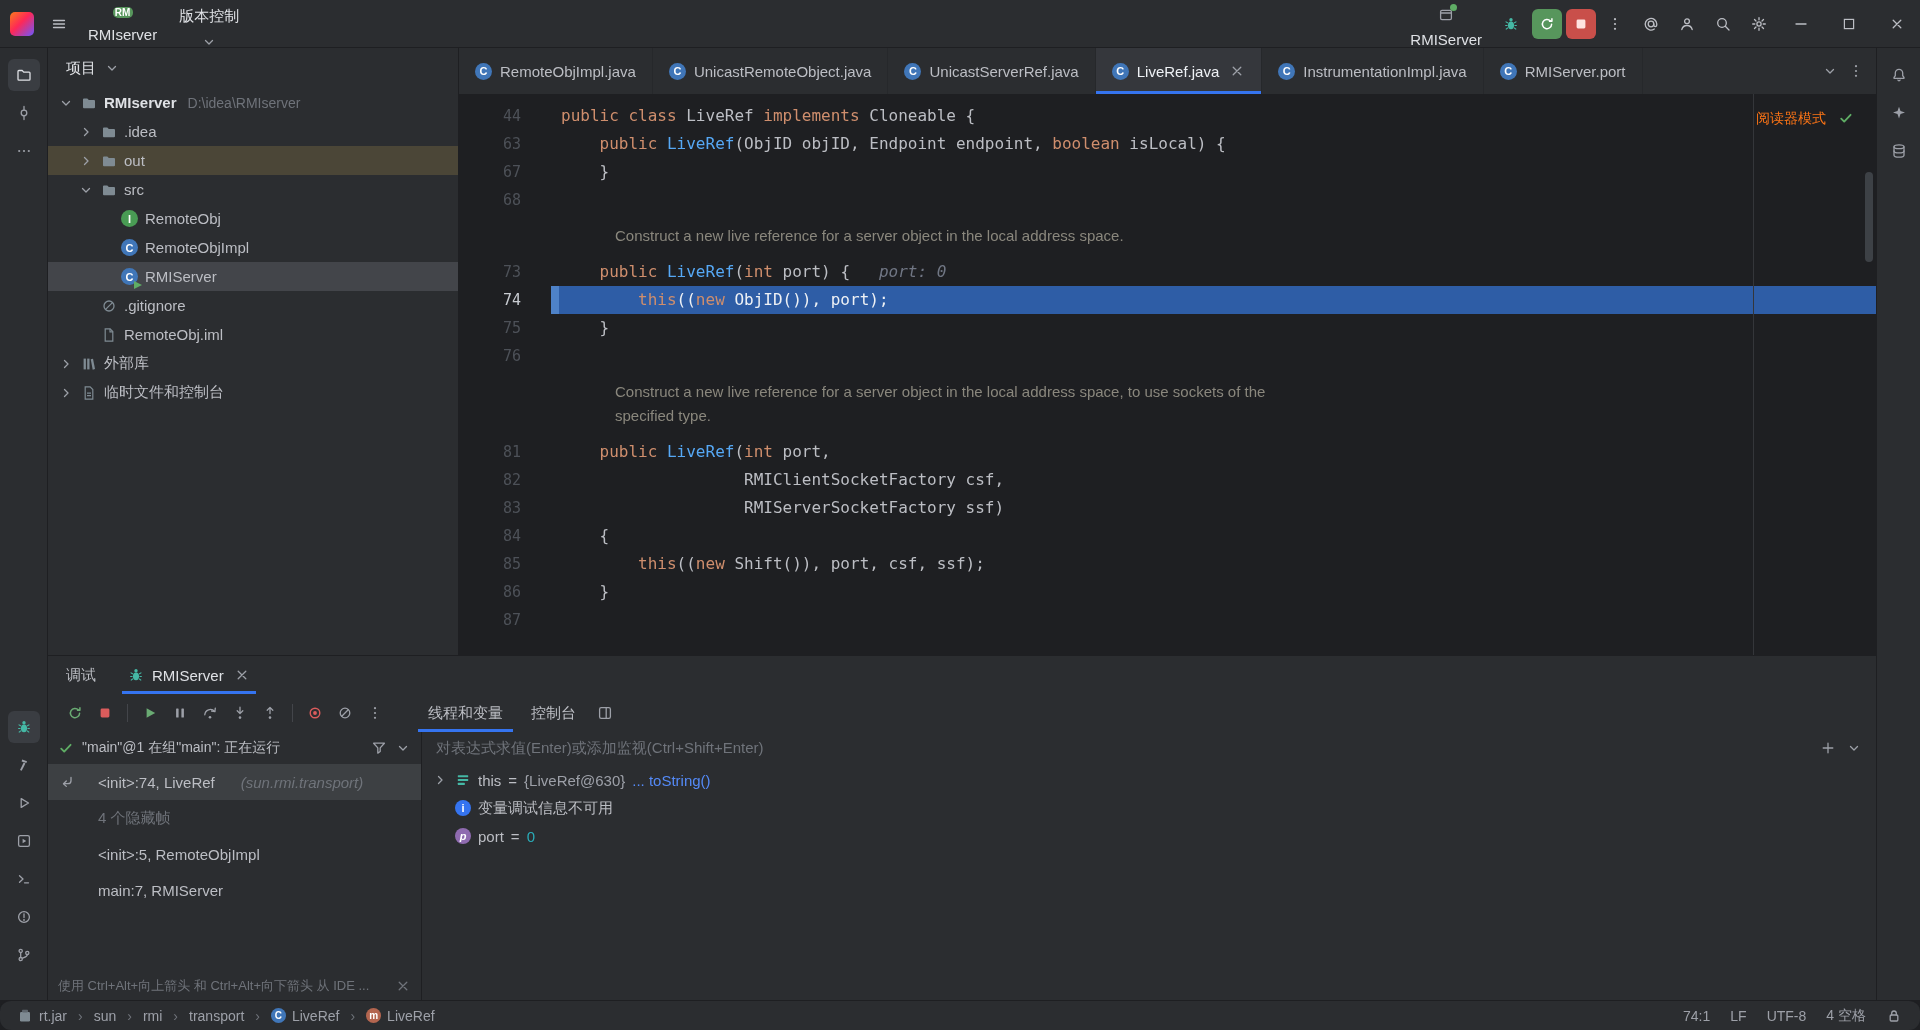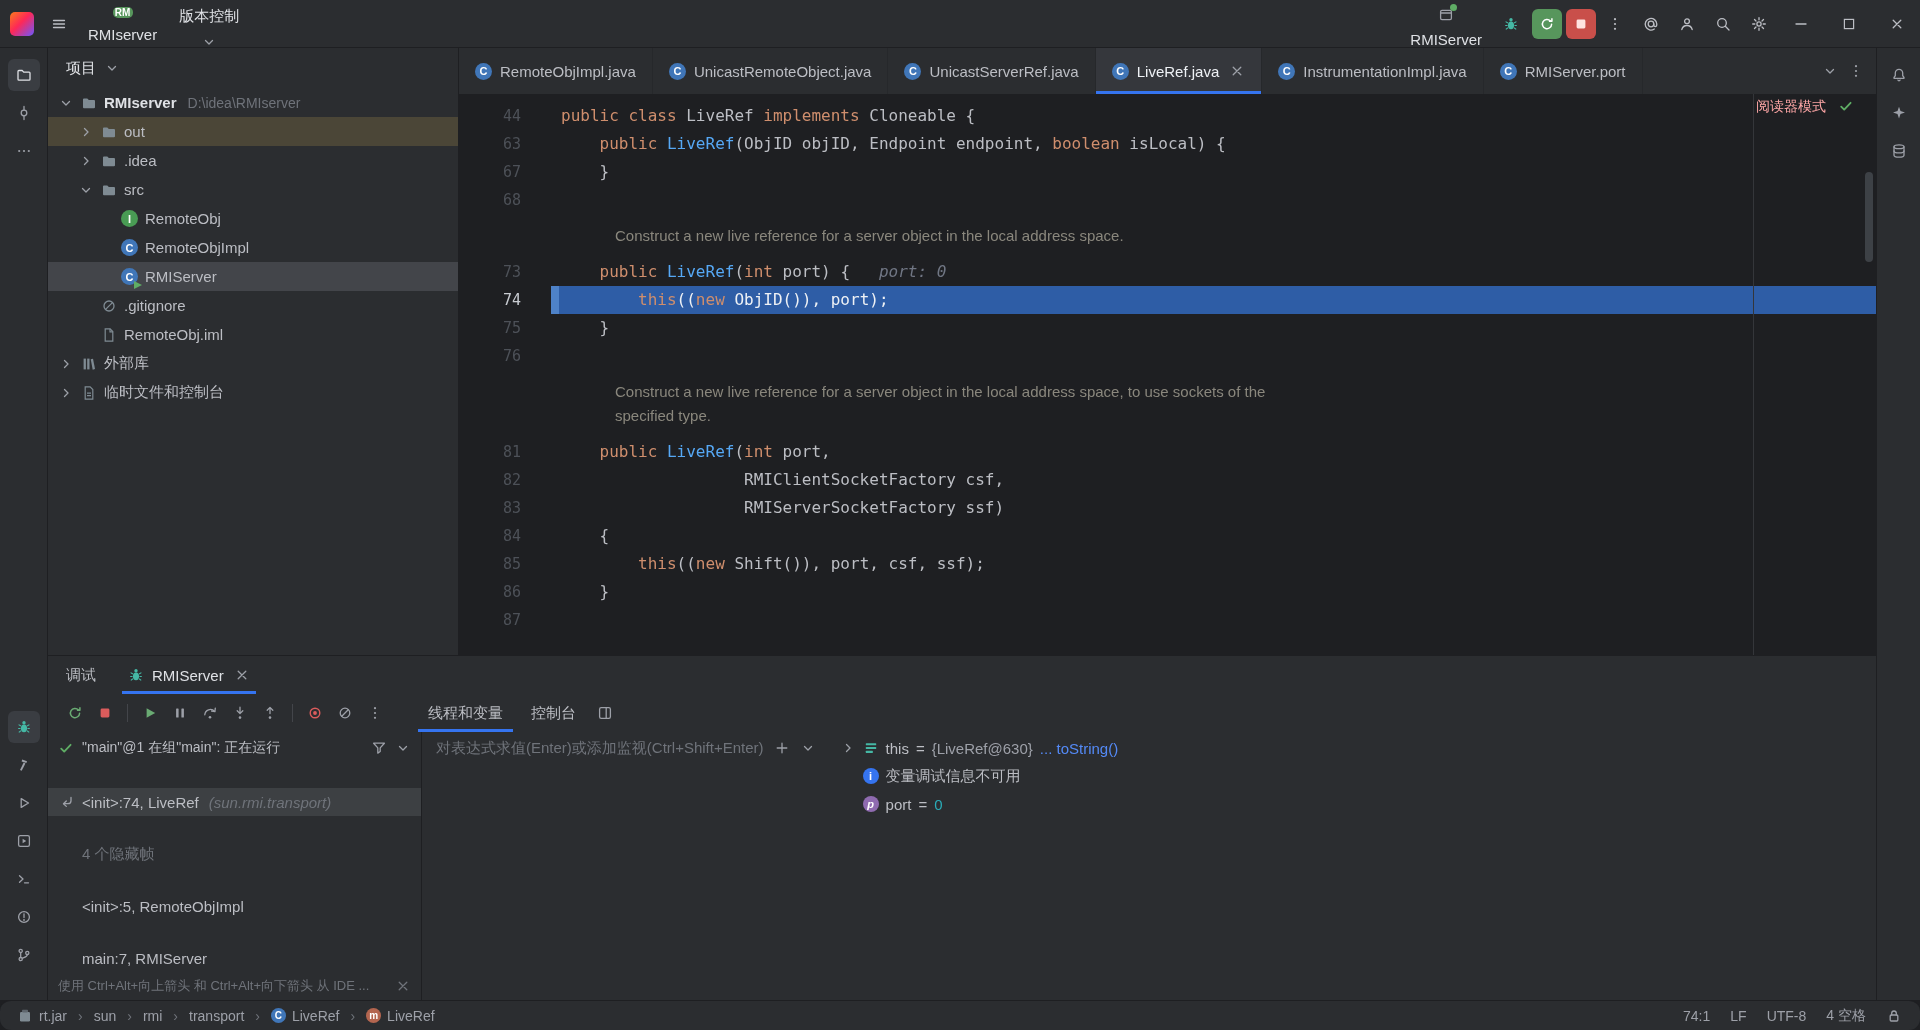--- a/index.html
+++ b/index.html
@@ -91,22 +91,22 @@
   .code-row.exec .code-text{ background:#2e5da6; }
   .code-row.exec .code-text::before{ content:''; position:absolute; left:0; top:0; bottom:0;
     width:8px; background:#4e82c8; }
   .code-row.exec .tk-plain{ color:#eef1f5; }
   .code-row.exec .gutter{ color:#c8cbd1; }
   .doc-block{ margin:10px 0 10px 156px; color:#8a877d; font-size:15px; line-height:24px;
     font-family:"Liberation Sans","DejaVu Sans",sans-serif; }
   .margin-line{ position:absolute; top:0; bottom:0; left:1294px; width:1px; background:#34363a; }
   .scroll-thumb{ position:absolute; right:3px; top:78px; width:8px; height:90px;
     background:#585c64; opacity:.55; border-radius:4px; }
-  .reader{ position:absolute; top:4px; right:22px; display:flex; align-items:flex-start; gap:12px;
-    color:#fca5a5; font-size:14px; }
+  .reader{ position:absolute; top:16px; right:22px; display:flex; align-items:flex-start; gap:12px;
+    color:#f97316; font-size:14px; }
 
   
   .debug-panel{ flex:1; background:#2b2d30; border-top:1px solid #1e1f22;
     display:flex; flex-direction:column; min-height:0; }
   .debug-head{ height:38px; flex:0 0 38px; display:flex; align-items:center; gap:22px;
     padding-left:18px; }
   .dh-label{ color:#bcbec4; }
   .session-tab{ height:38px; display:flex; align-items:center; gap:8px; padding:0 10px;
     position:relative; color:#dfe1e5; }
   .session-tab::after{ content:''; position:absolute; left:4px; right:4px; bottom:0; height:3px;
@@ -120,30 +120,30 @@
   .view-tab.active::after{ content:''; position:absolute; left:4px; right:4px; bottom:0;
     height:3px; background:#3574f0; }
   .layout-btn{ margin-left:auto; margin-right:14px; }
   .debug-content{ flex:1; display:flex; min-height:0; }
   .frames-col{ width:374px; flex:0 0 374px; border-right:1px solid #1e1f22;
     display:flex; flex-direction:column; }
   .thread-row{ height:32px; flex:0 0 32px; display:flex; align-items:center; gap:8px;
     padding:0 10px; font-size:14px; }
   .thread-text{ flex:1; white-space:nowrap; overflow:hidden; text-overflow:ellipsis; }
   #frames{ flex:1; overflow:hidden; }
-  .frame-row{ height:28px; display:flex; align-items:center; padding-left:8px; gap:4px;
-    white-space:nowrap;margin-top:24px; }
+  .frame-row{ height:36px; display:flex; align-items:center; padding-left:8px; gap:20px;
+    white-space:nowrap; }
   .frame-ind{ width:22px; flex:0 0 22px; display:flex; justify-content:center; color:#9da0a8; }
   .frame-row.sel{ background:#3d4043; }
   .frame-row.muted{ color:#6f737a; }
   .pkg{ color:#6f737a; font-style:italic; margin-left:6px; }
   .frames-hint{ height:28px; flex:0 0 28px; display:flex; align-items:center; gap:10px;
     padding:0 10px; font-size:13px; color:#6f737a; white-space:nowrap; }
   .hint-close{ color:#6f737a; margin-left:auto; display:inline-flex; }
-  .vars-col{ flex:1; display:flex; flex-direction:row; min-width:0; }
+  .vars-col{ flex:1; display:flex; flex-direction:column; min-width:0; }
   .eval-row{ height:32px; flex:0 0 32px; display:flex; align-items:center; gap:10px;
     padding:0 14px; color:#6f737a; }
   .eval-ph{ flex:1; white-space:nowrap; overflow:hidden; }
   #vars{ flex:1; padding-top:2px; }
   .var-row{ height:28px; display:flex; align-items:center; gap:7px; padding-left:10px;
     white-space:nowrap; }
   .var-chev{ width:16px; flex:0 0 16px; display:flex; justify-content:center; color:#9da0a8; }
   .var-val{ color:#9da0a8; } .var-link{ color:#548af7; } .var-num{ color:#2aacb8; }
 
   
@@ -378,45 +378,45 @@
                   </svg>
                 </span>
                 <span class="ticon">
                   <svg width="16" height="16" viewBox="0 0 16 16">
                     <path d="M2 4.3c0-.5.4-.9.9-.9h3.4l1.5 1.6h5.3c.5 0 .9.4.9.9v6.4c0 .5-.4.9-.9.9H2.9a.9.9 0 0 1-.9-.9z" fill="#7f8b93"></path>
                   </svg>
                 </span>
                 <span class="tree-label bold">RMIserver</span>
                 <span class="tree-sub">D:\idea\RMIserver</span>
               </div>
+              <div class="tree-row" style="padding-left:30px">
+                <span class="tree-chev collapsed">
+                  <svg width="16" height="16" viewBox="0 0 16 16">
+                    <path d="M4.5 6.5L8 10l3.5-3.5" stroke="currentColor" fill="none" stroke-width="1.3" stroke-linecap="round" stroke-linejoin="round"></path>
+                  </svg>
+                </span>
+                <span class="ticon">
+                  <svg width="16" height="16" viewBox="0 0 16 16">
+                    <path d="M2 4.3c0-.5.4-.9.9-.9h3.4l1.5 1.6h5.3c.5 0 .9.4.9.9v6.4c0 .5-.4.9-.9.9H2.9a.9.9 0 0 1-.9-.9z" fill="#7f8b93"></path>
+                  </svg>
+                </span>
+                <span class="tree-label">.idea</span>
+              </div>
               <div class="tree-row sel-brown" style="padding-left:30px">
                 <span class="tree-chev collapsed">
                   <svg width="16" height="16" viewBox="0 0 16 16">
                     <path d="M4.5 6.5L8 10l3.5-3.5" stroke="currentColor" fill="none" stroke-width="1.3" stroke-linecap="round" stroke-linejoin="round"></path>
                   </svg>
                 </span>
                 <span class="ticon">
                   <svg width="16" height="16" viewBox="0 0 16 16">
                     <path d="M2 4.3c0-.5.4-.9.9-.9h3.4l1.5 1.6h5.3c.5 0 .9.4.9.9v6.4c0 .5-.4.9-.9.9H2.9a.9.9 0 0 1-.9-.9z" fill="#7f8b93"></path>
                   </svg>
                 </span>
                 <span class="tree-label">out</span>
-              </div>
-              <div class="tree-row" style="padding-left:30px">
-                <span class="tree-chev collapsed">
-                  <svg width="16" height="16" viewBox="0 0 16 16">
-                    <path d="M4.5 6.5L8 10l3.5-3.5" stroke="currentColor" fill="none" stroke-width="1.3" stroke-linecap="round" stroke-linejoin="round"></path>
-                  </svg>
-                </span>
-                <span class="ticon">
-                  <svg width="16" height="16" viewBox="0 0 16 16">
-                    <path d="M2 4.3c0-.5.4-.9.9-.9h3.4l1.5 1.6h5.3c.5 0 .9.4.9.9v6.4c0 .5-.4.9-.9.9H2.9a.9.9 0 0 1-.9-.9z" fill="#7f8b93"></path>
-                  </svg>
-                </span>
-                <span class="tree-label">.idea</span>
               </div>
               <div class="tree-row" style="padding-left:30px">
                 <span class="tree-chev expanded">
                   <svg width="16" height="16" viewBox="0 0 16 16">
                     <path d="M4.5 6.5L8 10l3.5-3.5" stroke="currentColor" fill="none" stroke-width="1.3" stroke-linecap="round" stroke-linejoin="round"></path>
                   </svg>
                 </span>
                 <span class="ticon">
                   <svg width="16" height="16" viewBox="0 0 16 16">
                     <path d="M2 4.3c0-.5.4-.9.9-.9h3.4l1.5 1.6h5.3c.5 0 .9.4.9.9v6.4c0 .5-.4.9-.9.9H2.9a.9.9 0 0 1-.9-.9z" fill="#7f8b93"></path>

